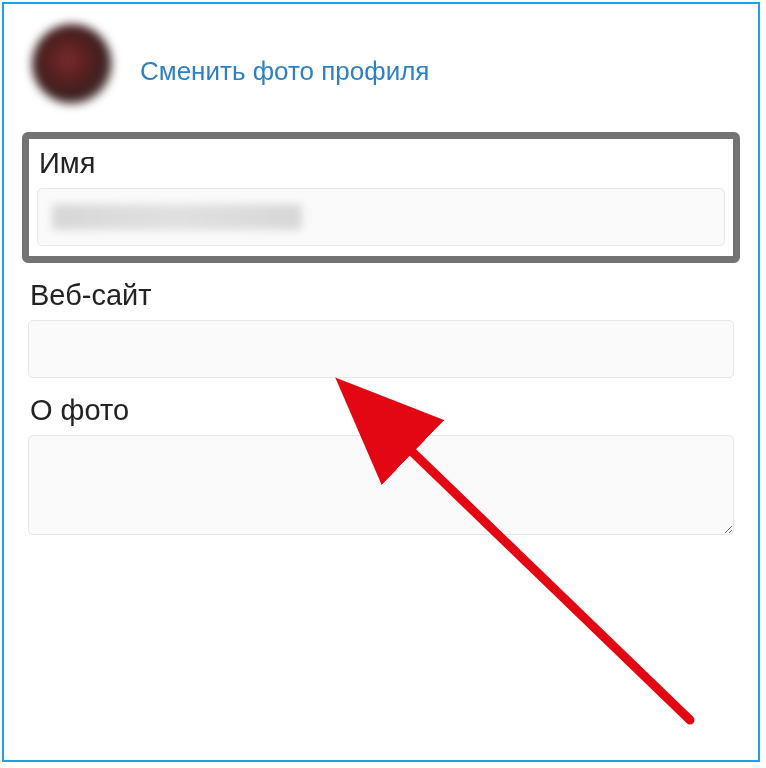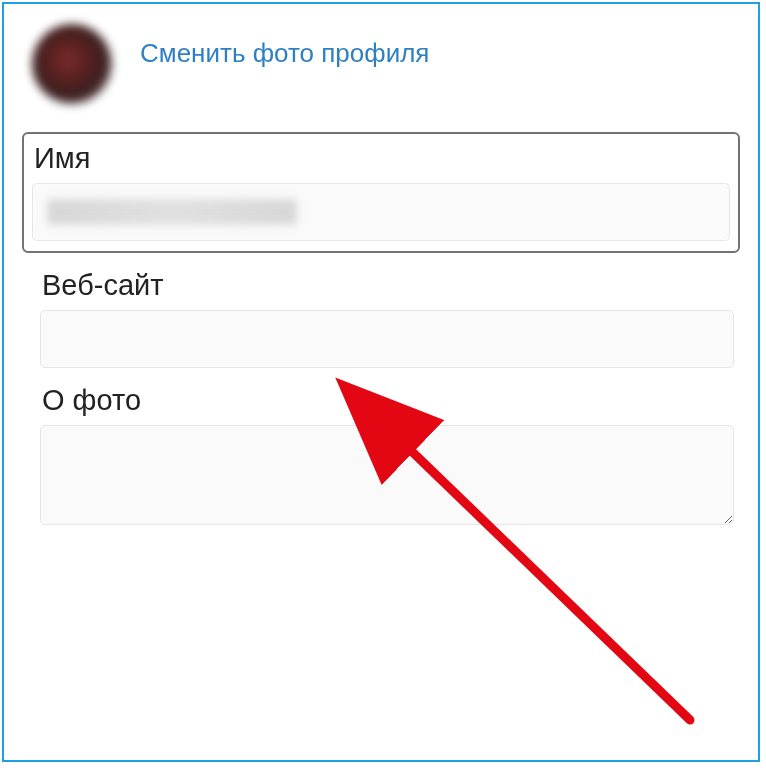--- a/index.html
+++ b/index.html
@@ -11,40 +11,41 @@
     }
     .frame {
       position: absolute;
       top: 2px; left: 2px; right: 6px; bottom: 6px;
       border: 2px solid #1da0e6;
       background: #fff;
       padding: 20px 18px 18px 18px;
     }
     .header {
       display: flex;
+      align-items: center;
       gap: 28px;
       margin-bottom: 28px;
       padding-left: 10px;
     }
     .avatar {
       width: 80px; height: 80px;
       border-radius: 50%;
       background: radial-gradient(circle at 45% 45%, #7a2c2c 0%, #5a2020 30%, #3a2020 60%, #ccc 100%);
       filter: blur(5px);
       flex-shrink: 0;
     }
     .change-photo {
       color: #2f80c2;
       font-size: 26px;
       font-weight: 500;
       cursor: pointer;
       margin-top: 14px;
     }
     .highlight-box {
-      border: 2px solid #737373;
+      border: 7px solid #737373;
       border-radius: 6px;
       padding: 8px 8px 10px 8px;
       margin-bottom: 12px;
     }
     .field { margin-bottom: 12px; }
     .field:last-child { margin-bottom: 0; }
     .label {
       font-size: 29px;
       color: #222;
       font-weight: 400;
@@ -70,21 +71,21 @@
       border: 1px solid #e6e6e6;
       border-radius: 5px;
       background: #fafafa;
       font-size: 24px;
       padding: 10px 14px;
       color: #333;
       outline: none;
       resize: both;
       font-family: inherit;
     }
-    .outer-field { padding: 0 6px; margin-top: 16px; margin-left: 12px; }
+    .outer-field { padding: 0 6px; margin-top: 16px; }
     .blur-text {
       display: inline-block;
       width: 200px; height: 26px;
       background: linear-gradient(90deg, #bbb 0%, #ccc 50%, #bbb 100%);
       border-radius: 4px;
       filter: blur(4px);
       opacity: 0.55;
     }
     .blur-text.wide { width: 250px; }
     .arrow-svg {

